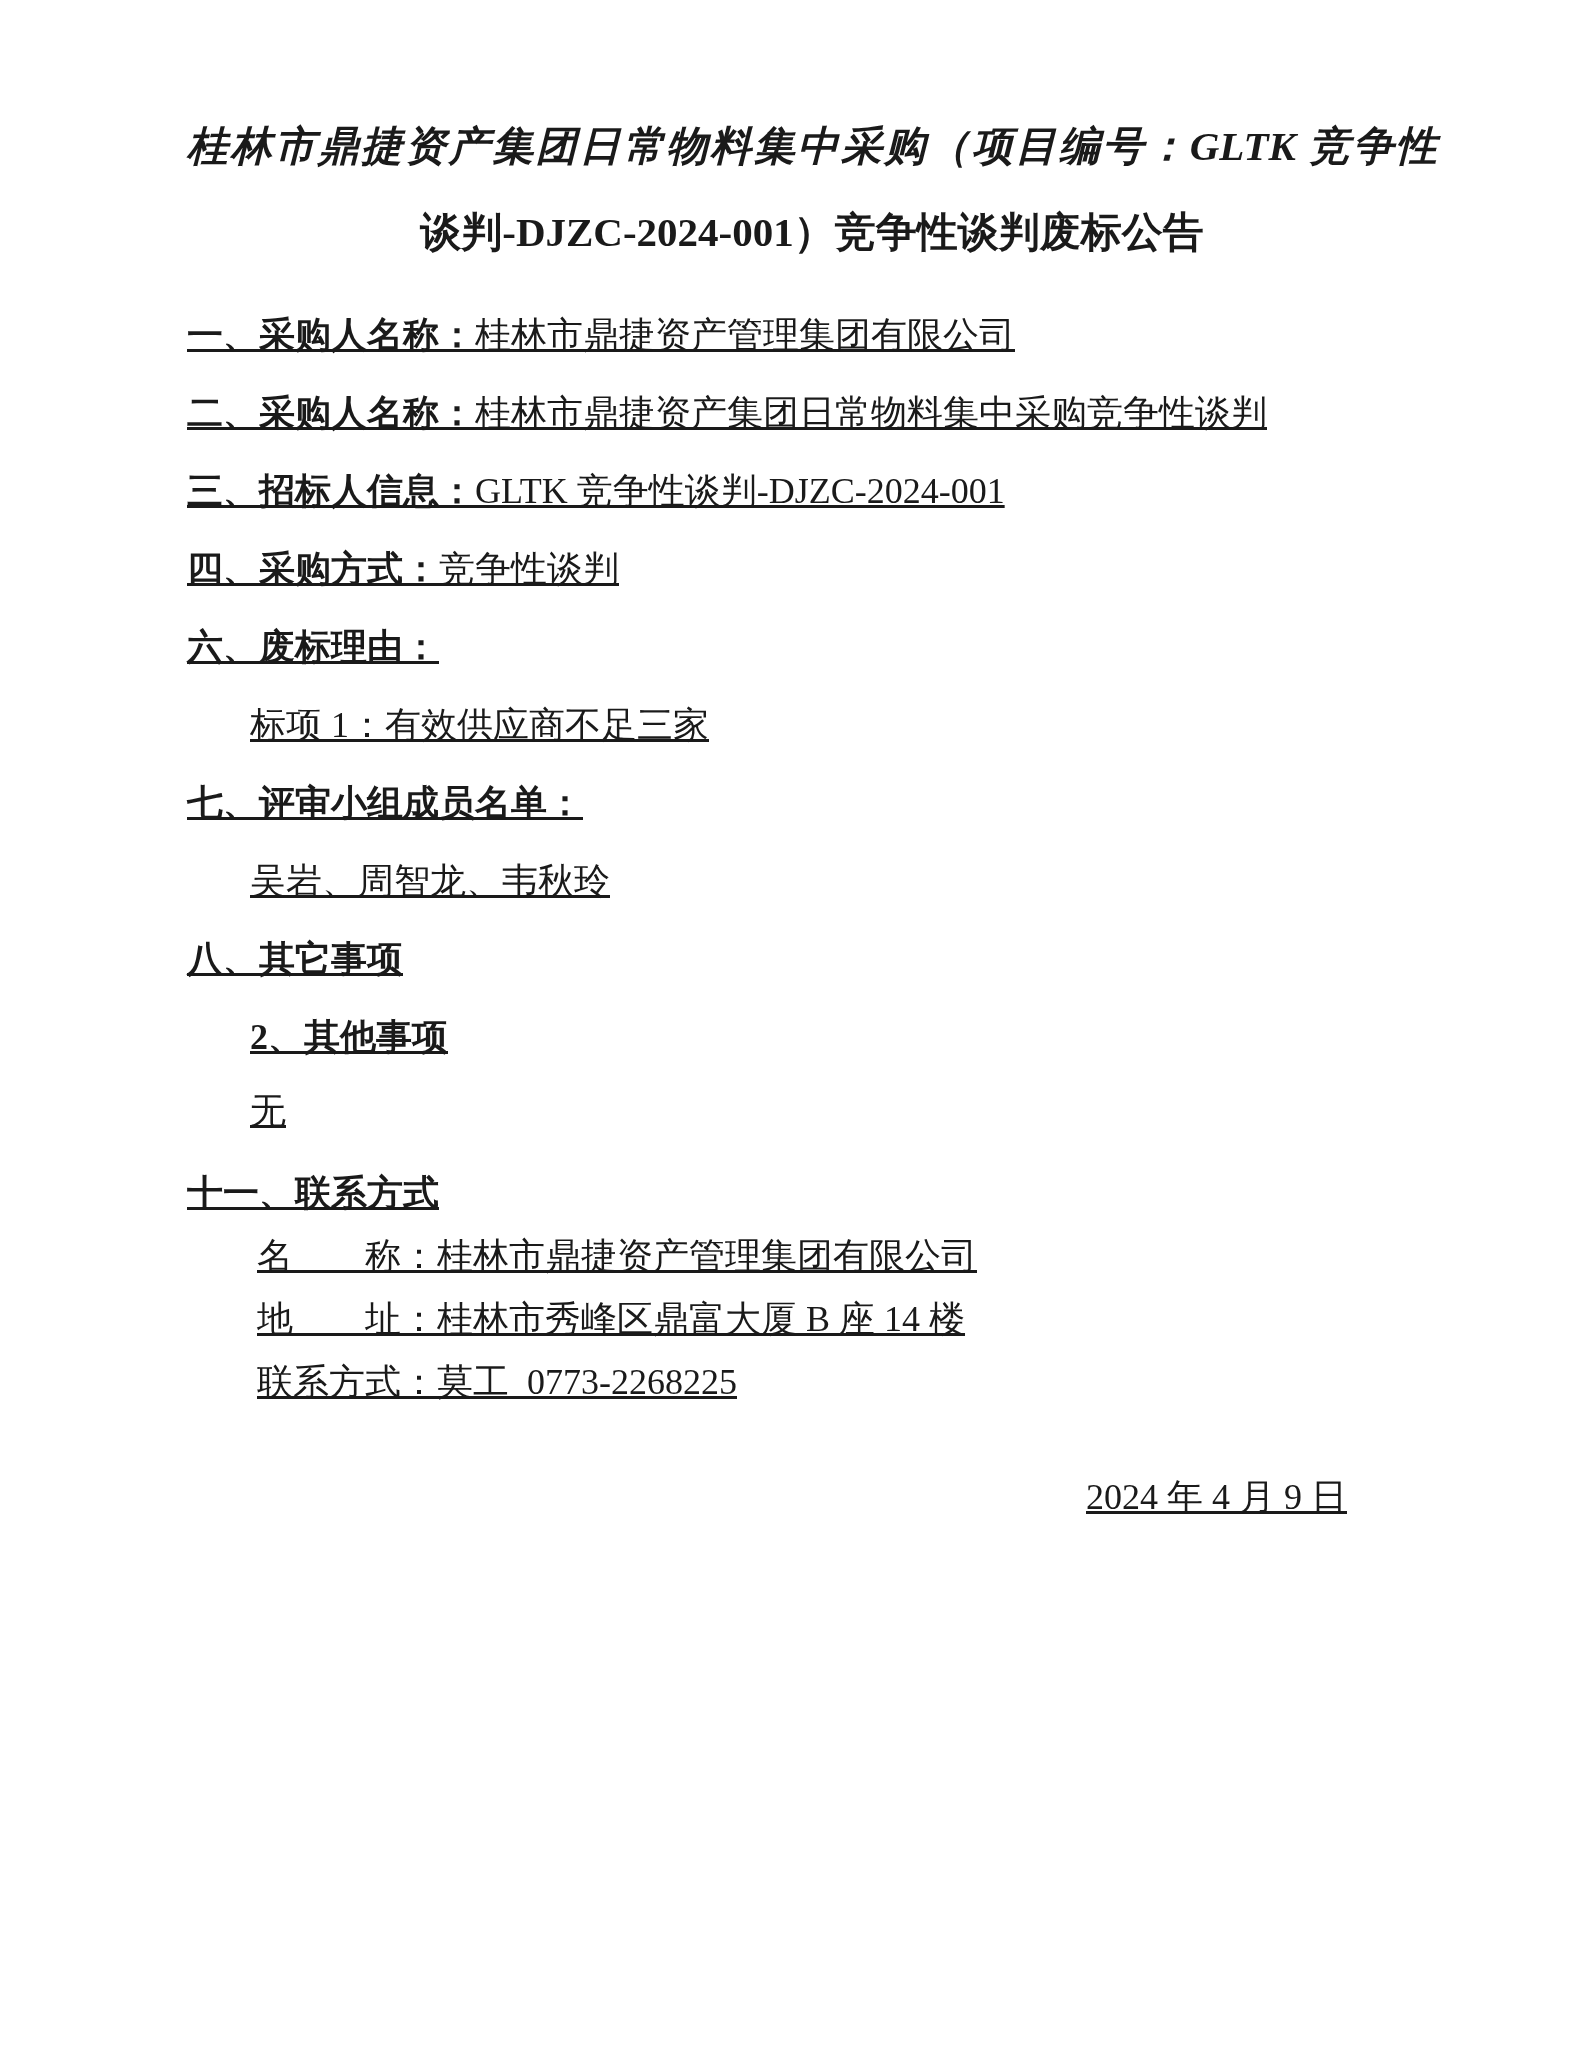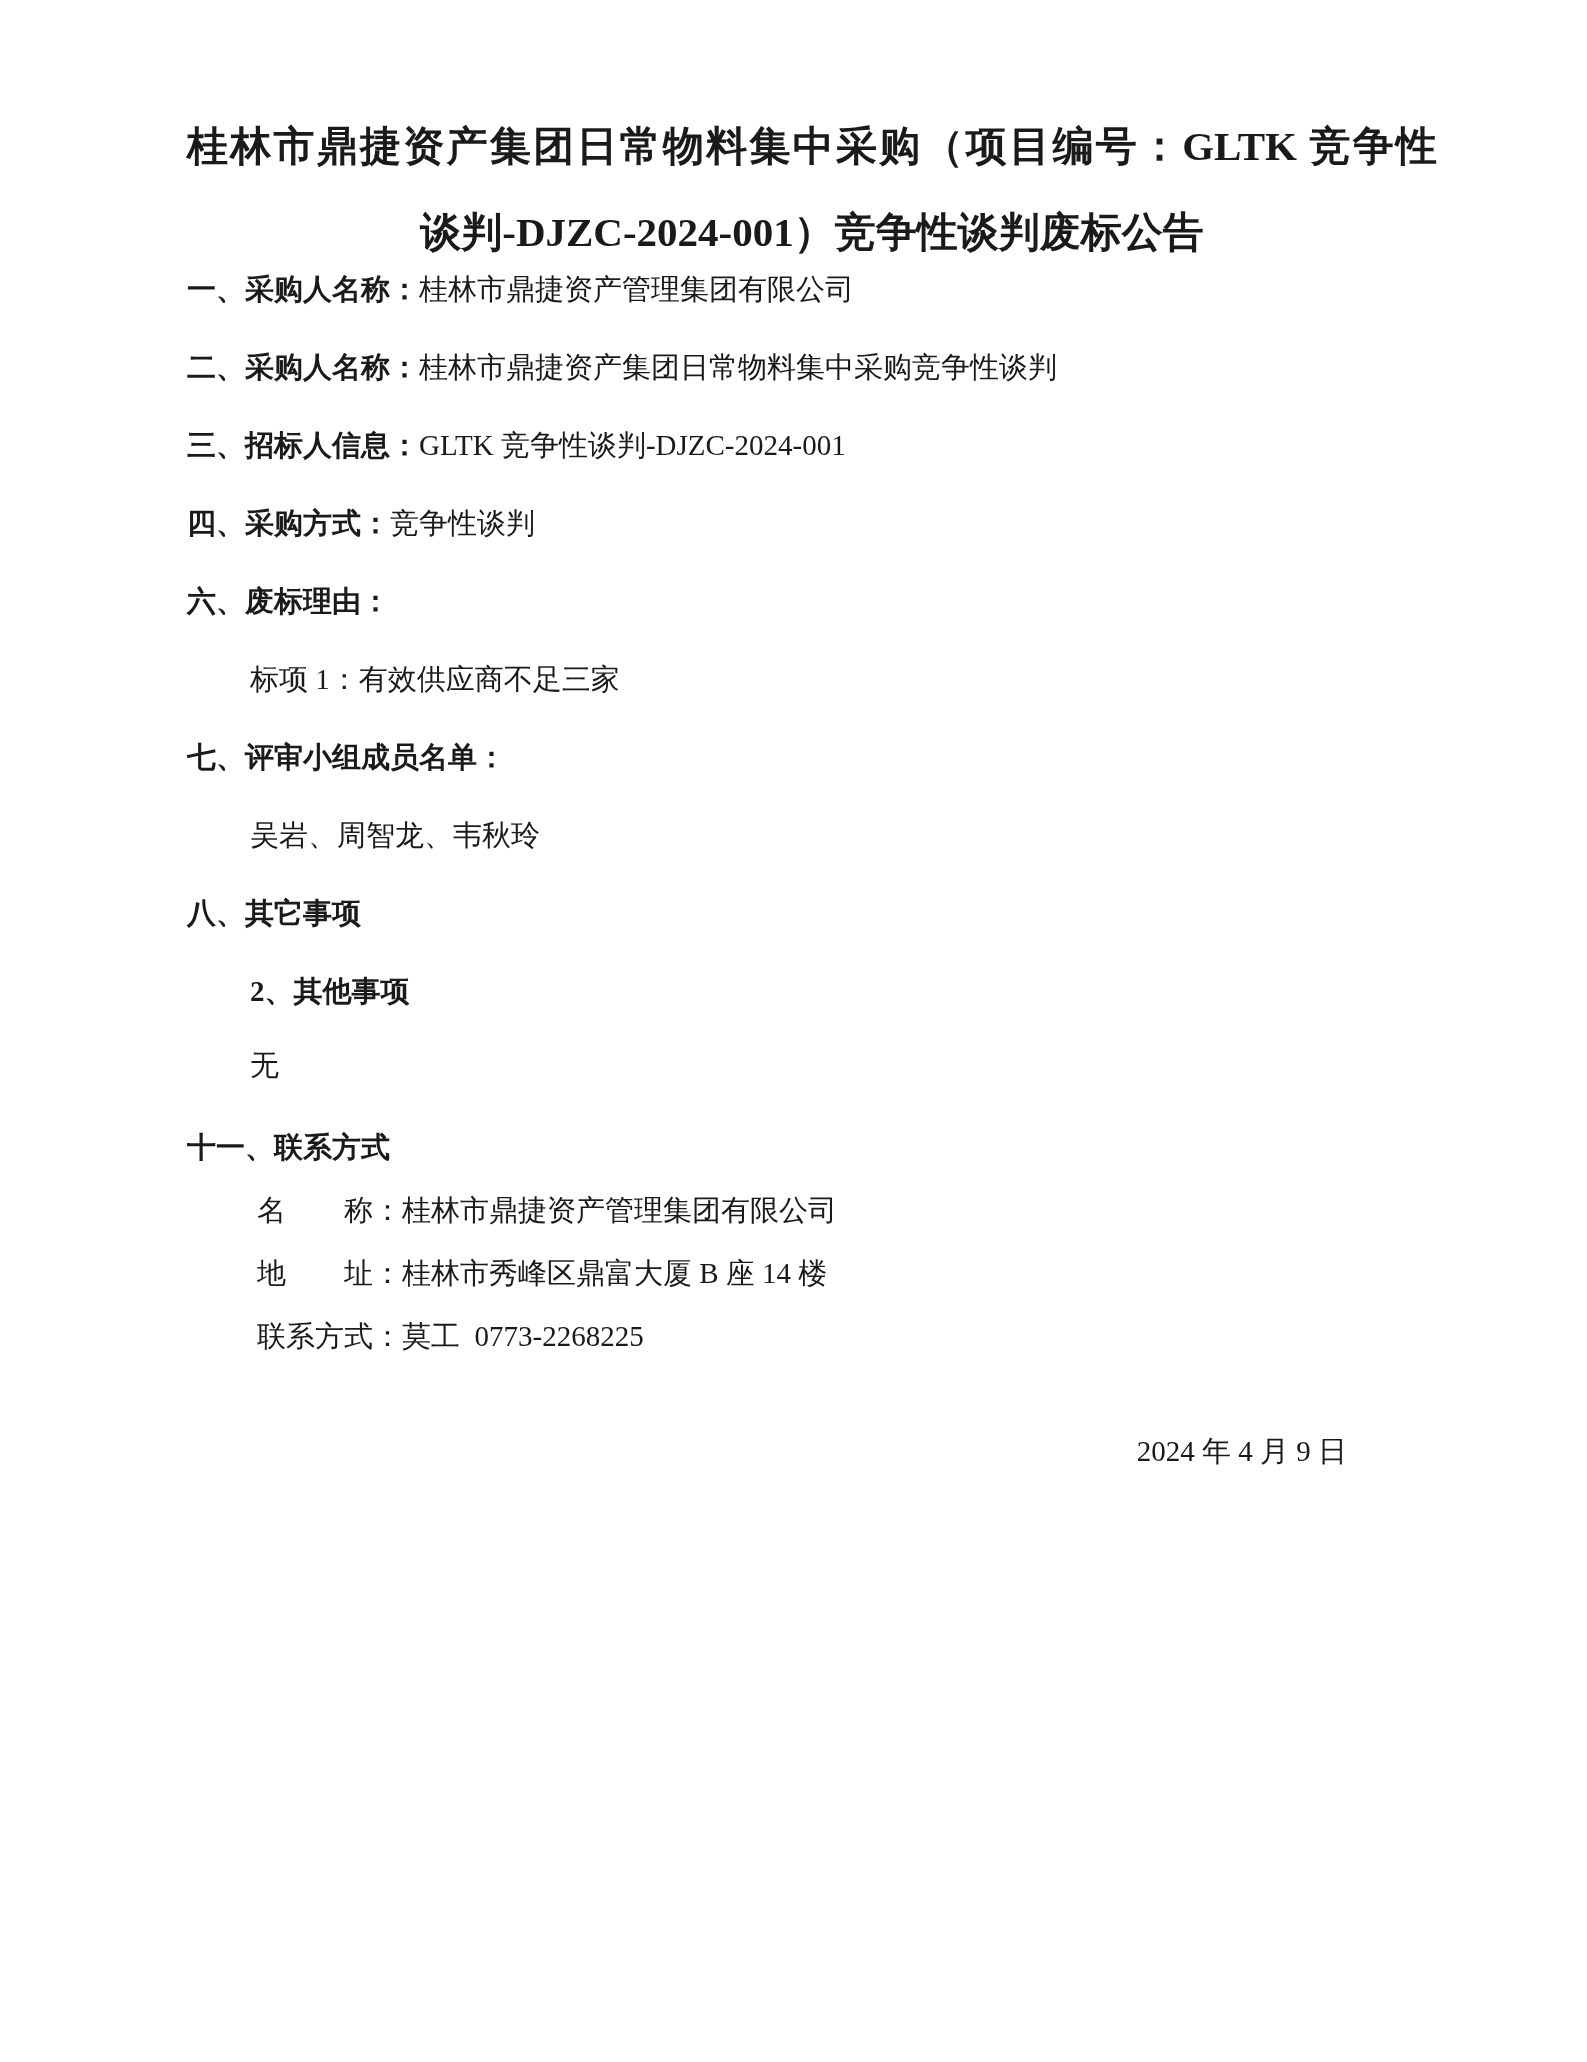--- a/index.html
+++ b/index.html
@@ -23,29 +23,32 @@
 
   
   .doc-title {
     font-weight: bold;
     font-size: 41px;
     line-height: 86px;
   }
   .title-line1 {
     text-align: justify;
     text-align-last: justify;
+    font-style: italic;
   }
   .title-line2 {
     text-align: center;
   }
 
   
   .doc-body {
-    font-size: 29px;
+    margin-top: 46px;
+    font-size: 36px;
     line-height: 29px;
+    text-decoration: underline;
   }
   .item { margin-bottom: 49px; }
   .lbl { font-weight: bold; }
   .lbl, .val { white-space: pre-wrap; }
   .indent { padding-left: 63px; }
 
   .para {
     line-height: 41px;
     text-align: justify;
     text-indent: 64px;

